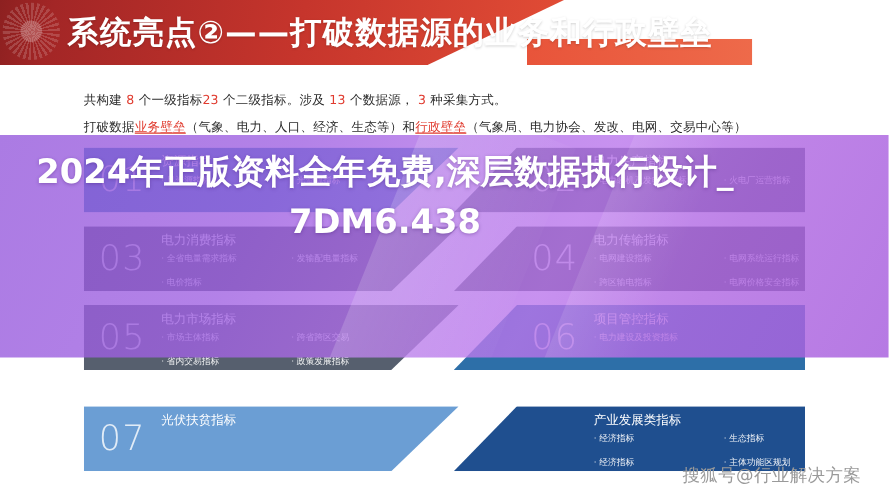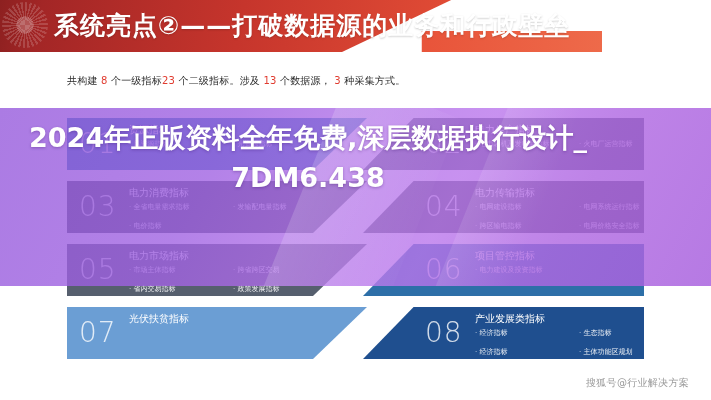--- a/index.html
+++ b/index.html
@@ -52,21 +52,21 @@
     font-size:10px;line-height:22px;color:#2b2b2b;white-space:nowrap;
     letter-spacing:.2px;
     margin-left:40px;
   }
   .hl{color:#e03b2f;}
   .hl-u{color:#e03b2f;text-decoration:underline;}
 
   
   .info{position:absolute;left:67px;top:118px;width:577px;height:252px;}
   .row{position:absolute;left:0;width:577px;height:52px;}
-  .r1{top:0;} .r2{top:63px;} .r3{top:126px;} .r4{top:189px;}
+  .r1{top:0;} .r2{top:63px;} .r3{top:126px;} .r4{top:207px;}
 
   .cell{
     position:absolute;top:0;height:52px;overflow:hidden;color:#fff;
   }
   .cell.left{left:0;width:300px;}
   .cell.right{left:296px;width:281px;}
 
   .shape-l{position:absolute;inset:0;clip-path:polygon(0 0,100% 0,82% 100%,0 100%);}
   .shape-r{position:absolute;inset:0;clip-path:polygon(18% 0,100% 0,100% 100%,0 100%);}
 
@@ -131,40 +131,43 @@
     text-align:center;color:#ffffff;
     font-size:27px;line-height:40px;font-weight:bold;
     letter-spacing:0px;
     text-shadow:0 1px 3px rgba(60,20,110,.35);
   }
   .ov-line2{display:block;}
 
   
   .footer{
     position:absolute;right:22px;bottom:10px;
-    font-size:10px;color:#9a9a9a;white-space:nowrap;letter-spacing:.3px;
+    font-size:14px;color:#9a9a9a;white-space:nowrap;letter-spacing:.3px;
   }
 </style>
 </head>
 <body>
 
 <div class="slide">
 
   <div class="header">
     <div class="header-bg"></div>
     <div class="header-slant"></div>
     <div class="header-slant2"></div>
     <div class="emblem"></div>
     <div class="header-title">系统亮点②——打破数据源的业务和行政壁垒</div>
   </div>
 
   <div class="bodytext">
     <div class="bodyline">
       <span>共构建 </span><span class="hl">8</span><span> 个一级指标</span><span class="hl">23</span><span> 个二级指标。涉及 </span><span class="hl">13</span><span> 个数据源， </span><span class="hl">3</span><span> 种采集方式。</span>
     </div>
+    <div class="bodyline">
+      <span>打破数据</span><span class="hl-u">业务壁垒</span><span>（气象、电力、人口、经济、生态等）和</span><span class="hl-u">行政壁垒</span><span>（气象局、电力协会、发改、电网、交易中心等）</span>
+    </div>
   </div>
 
   <div class="info">
 
     <div class="row r1">
       <div class="cell left">
         <div class="shape-l c-blue1"></div>
         <div class="num">01</div>
         <div class="cap">资源指标</div>
         <div class="subs">
@@ -220,21 +223,20 @@
     </div>
 
     <div class="row r4">
       <div class="cell left">
         <div class="shape-l c-blue3"></div>
         <div class="num">07</div>
         <div class="cap">光伏扶贫指标</div>
       </div>
       <div class="cell right">
         <div class="shape-r c-blue4"></div>
-        <div class="num">08</div>
         <div class="cap">产业发展类指标</div>
         <div class="subs">
           <span class="sub">经济指标</span><span class="sub">生态指标</span><span class="sub">经济指标</span><span class="sub">主体功能区规划</span>
         </div>
       </div>
     </div>
 
   </div>
 
   <div class="overlay">

